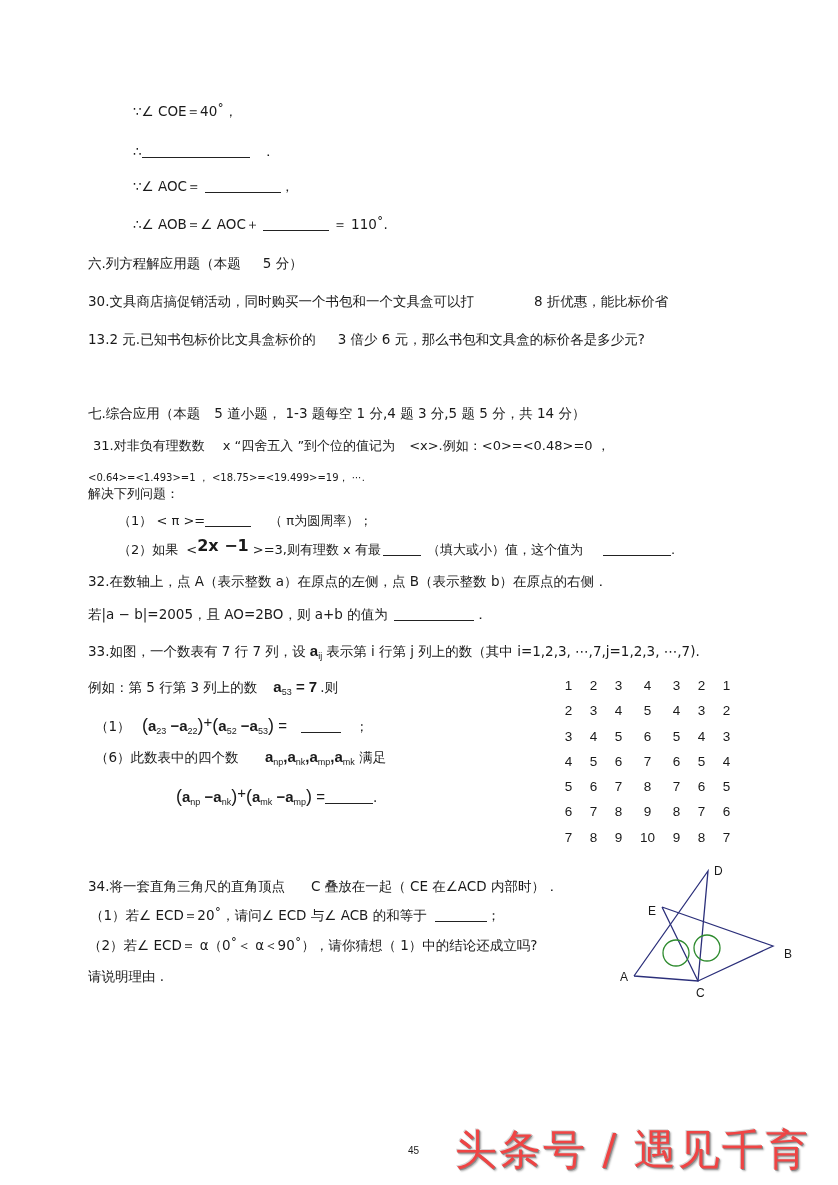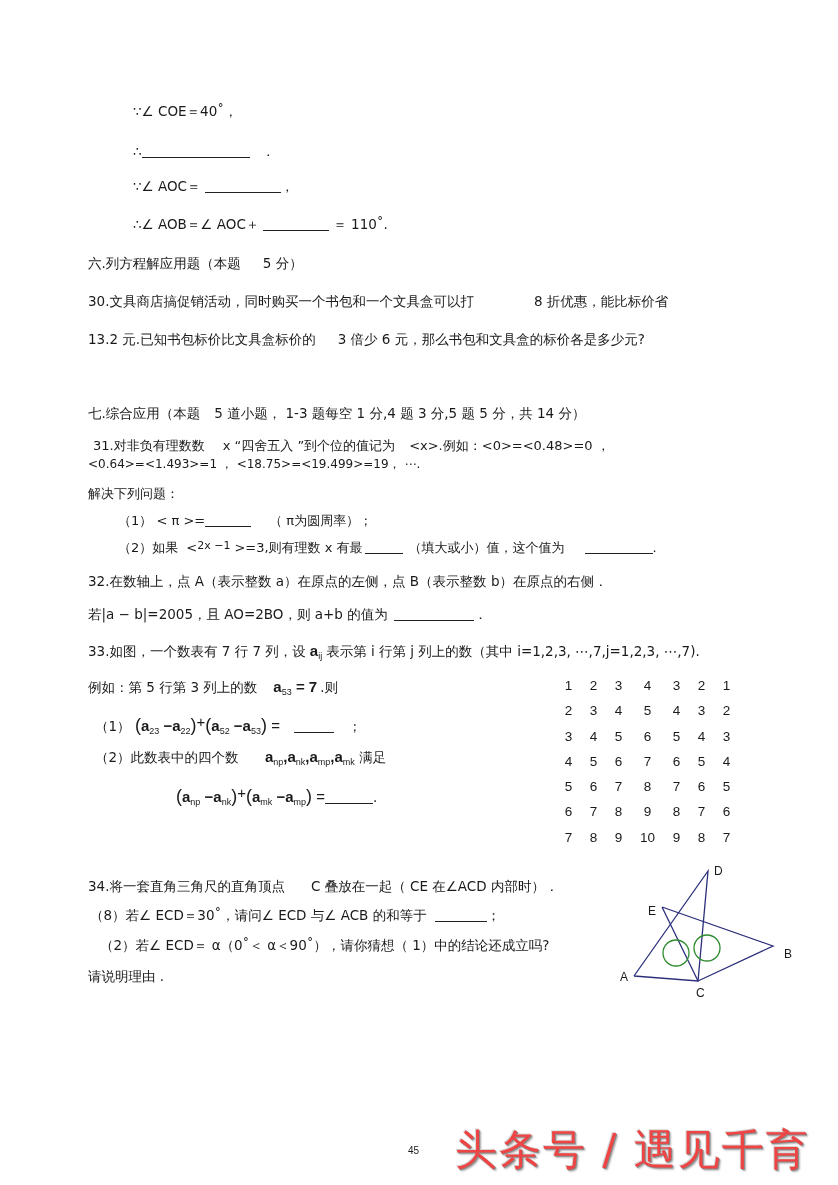--- a/index.html
+++ b/index.html
@@ -16,21 +16,21 @@
     display: inline-block; border-bottom: 1px solid #222;
     height: 14px; vertical-align: -2px;
   }
   .gap { display: inline-block; }
   .math {
     font-family: "Liberation Sans", sans-serif; font-weight: bold;
     font-size: 15px;
   }
   .math sub { font-size: 9px; font-weight: normal; vertical-align: -3px; }
   .paren { font-size: 18px; font-weight: normal; }
-  .sm { font-size: 11px; }
+  .sm { font-size: 16px; font-weight: bold; }
   .table-grid {
     position: absolute; left: 556px; top: 678px;
     display: grid; grid-template-columns: 25px 25px 25px 33px 25px 25px 25px;
     grid-auto-rows: 25.3px;
     font-family: "Liberation Sans", sans-serif; font-size: 13.5px;
   }
   .table-grid span { text-align: center; }
   .figure { position: absolute; left: 610px; top: 855px; }
   .watermark {
     position: absolute; left: 455px; top: 1122px;
@@ -71,21 +71,21 @@
   <span>13.2 元.已知书包标价比文具盒标价的</span><span class="gap" style="width:22px;"></span><span>3 倍少 6 元，那么书包和文具盒的标价各是多少元?</span>
 </div>
 
 <div class="ln" style="left:88px;top:404px;">
   <span>七.综合应用（本题</span><span class="gap" style="width:14px;"></span><span>5 道小题， 1-3 题每空 1 分,4 题 3 分,5 题 5 分，共 14 分）</span>
 </div>
 
 <div class="ln" style="left:93px;top:437px;font-size:13px;">
   <span>31.对非负有理数数</span><span class="gap" style="width:18px;"></span><span>x “四舍五入 ”到个位的值记为</span><span class="gap" style="width:14px;"></span><span>&lt;x&gt;.例如：&lt;0&gt;=&lt;0.48&gt;=0 ，</span>
 </div>
-<div class="ln" style="left:88px;top:455px;font-size:12px;">
+<div class="ln" style="left:88px;top:469px;font-size:10px;">
   <span>&lt;0.64&gt;=&lt;1.493&gt;=1 ， &lt;18.75&gt;=&lt;19.499&gt;=19，    ⋯.</span>
 </div>
 <div class="ln" style="left:88px;top:485px;font-size:13px;">
   <span>解决下列问题：</span>
 </div>
 <div class="ln" style="left:118px;top:512px;font-size:13px;">
   <span>（1） &lt; π &gt;=</span><span class="blank" style="width:46px;"></span><span style="margin-left:18px;">（ π为圆周率）；</span>
 </div>
 <div class="ln" style="left:118px;top:537px;font-size:13px;">
   <span>（2）如果</span><span class="gap" style="width:8px;"></span><span>&lt;</span><span class="sm" style="vertical-align:3px;">2x −1</span><span class="gap" style="width:4px;"></span><span>&gt;=3</span><span>,则有理数  x 有最</span><span class="blank" style="width:38px;margin-left:2px;"></span><span style="margin-left:6px;">（填大或小）值，这个值为</span><span class="blank" style="width:68px;margin-left:20px;"></span><span>.</span>
@@ -99,26 +99,26 @@
 </div>
 
 <div class="ln" style="left:88px;top:642px;">
   <span>33.如图，一个数表有   7 行 7 列，设</span><span class="math" style="margin-left:4px;"><span>a</span><sub>ij</sub></span><span style="margin-left:4px;">表示第  i 行第 j 列上的数（其中 i=1,2,3,    ⋯,7,j=1,2,3,      ⋯,7).</span>
 </div>
 <div class="ln" style="left:88px;top:678px;">
   <span>例如：第  5 行第  3 列上的数</span><span class="math" style="margin-left:16px;"><span>a</span><sub>53</sub> <span>= 7</span></span><span style="margin-left:3px;">.则</span>
 </div>
 <div class="ln" style="left:95px;top:713px;">
   <span>（1）</span>
-  <span class="math" style="margin-left:0;">
+  <span class="math" style="margin-left:7px;">
     <span class="paren">(</span><span>a</span><sub>23</sub> <span>−a</span><sub>22</sub><span class="paren">)</span><span style="font-weight:normal;vertical-align:4px;">+</span><span class="paren">(</span><span>a</span><sub>52</sub> <span>−a</span><sub>53</sub><span class="paren">)</span> <span style="font-weight:normal;">=</span>
   </span><span class="blank" style="width:40px;margin-left:10px;"></span><span style="margin-left:14px;">；</span>
 </div>
 <div class="ln" style="left:95px;top:748px;">
-  <span>（2）此数表中的四个数</span>
+  <span>（6）此数表中的四个数</span>
   <span class="math" style="margin-left:22px;">a<sub>np</sub>,a<sub>nk</sub>,a<sub>mp</sub>,a<sub>mk</sub></span>
   <span>满足</span>
 </div>
 <div class="ln" style="left:176px;top:784px;">
   <span class="math"><span class="paren">(</span>a<sub>np</sub> −a<sub>nk</sub><span class="paren">)</span><span style="font-weight:normal;vertical-align:4px;">+</span><span class="paren">(</span>a<sub>mk</sub> −a<sub>mp</sub><span class="paren">)</span> <span style="font-weight:normal;">=</span></span><span class="blank" style="width:48px;"></span><span>.</span>
 </div>
 
 <div class="table-grid">
   <span>1</span>
     <span>2</span>
@@ -168,23 +168,23 @@
     <span>10</span>
     <span>9</span>
     <span>8</span>
     <span>7</span>
 </div>
 
 <div class="ln" style="left:88px;top:877px;">
   <span>34.将一套直角三角尺的直角顶点</span><span class="gap" style="width:26px;"></span><span>C 叠放在一起（  CE 在∠ACD 内部时）．</span>
 </div>
 <div class="ln" style="left:90px;top:906px;">
-  <span>（8）若∠ ECD＝30˚，请问∠ ECD 与∠ ACB 的和等于</span><span class="blank" style="width:52px;margin-left:8px;"></span><span>；</span>
-</div>
-<div class="ln" style="left:100px;top:936px;">
+  <span>（1）若∠ ECD＝20˚，请问∠ ECD 与∠ ACB 的和等于</span><span class="blank" style="width:52px;margin-left:8px;"></span><span>；</span>
+</div>
+<div class="ln" style="left:88px;top:936px;">
   <span>（2）若∠ ECD＝ α（0˚＜ α＜90˚），请你猜想（  1）中的结论还成立吗?</span>
 </div>
 <div class="ln" style="left:88px;top:967px;">
   <span>请说明理由  .</span>
 </div>
 
 <div class="figure">
   <svg width="200" height="150" viewBox="0 0 200 150">
     <g fill="none" stroke="#2b2f7a" stroke-width="1.3">
 

